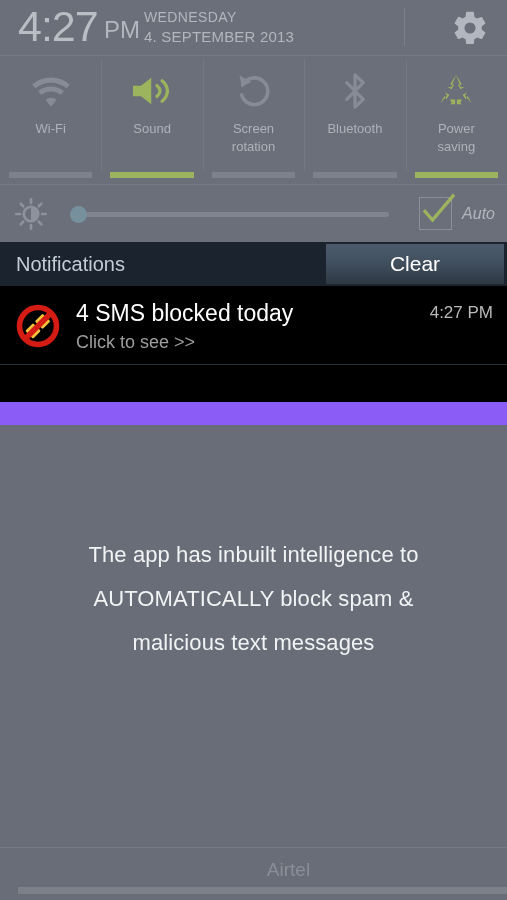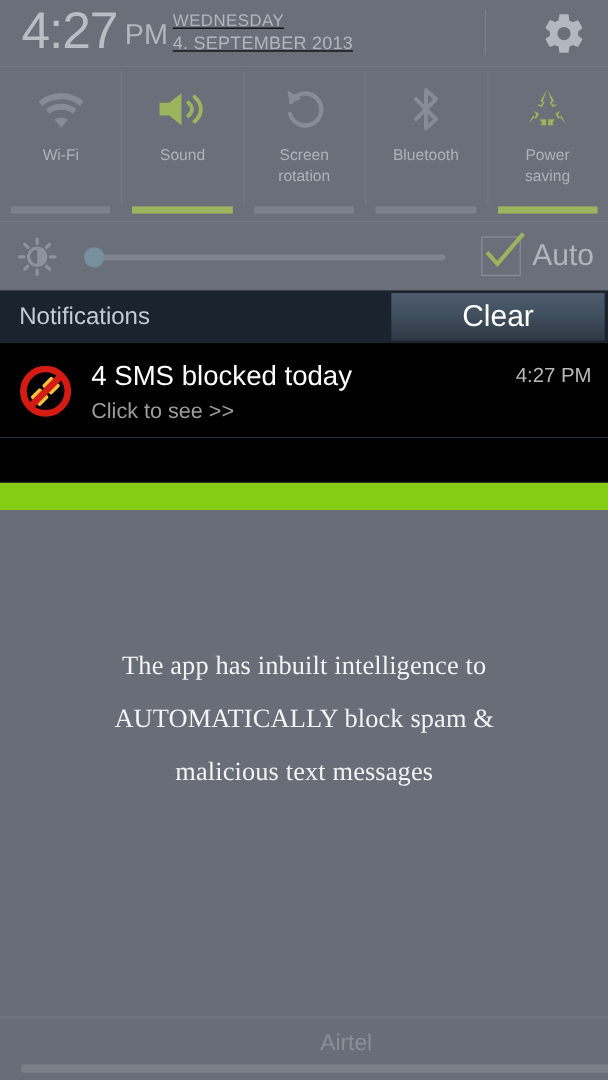--- a/index.html
+++ b/index.html
@@ -9,21 +9,21 @@
   }
   body {
     font-family: "Liberation Sans", sans-serif;
     -webkit-font-smoothing: antialiased;
   }
   #screen {
     position: relative;
     width: 507px;
     height: 900px;
     overflow: hidden;
-    background: #84cc16;
+    background: #8b5cf6;
   }
 
   
   .shade {
     position: absolute;
     top: 0; left: 0;
     width: 507px;
     background: #6a6f79;
   }
 
@@ -48,21 +48,20 @@
     font-size: 24px;
     color: #b2b6be;
     line-height: 30px;
     text-align: right;
   }
   .date-block {
     position: absolute;
     left: 144px;
     top: 8px;
     line-height: 19px;
-    text-decoration: underline;
   }
   .date-day {
     font-size: 14px;
     color: #b2b6be;
     letter-spacing: 0.4px;
     display: block;
   }
   .date-full {
     font-size: 15px;
     color: #b2b6be;
@@ -169,22 +168,23 @@
     align-items: center;
     padding-right: 12px;
   }
   .checkbox {
     position: relative;
     width: 31px; height: 31px;
     border: 1px solid #8b9098;
     margin-right: 10px;
   }
   .auto-label {
-    font-size: 25px;
+    font-size: 16px;
     color: #b1b5bd;
+    font-style: italic;
   }
 
   
   .notif-header {
     position: relative;
     height: 44px;
     background: #1b242e;
     display: flex;
     align-items: center;
   }
@@ -194,21 +194,21 @@
     padding-left: 16px;
     flex: 1 1 auto;
   }
   .clear-btn {
     width: 178px;
     height: 40px;
     margin-right: 2px;
     border: 1px solid #1c242d;
     background: linear-gradient(to bottom, #4d5b6c 0%, #41505f 45%, #2e3843 100%);
     color: #ffffff;
-    font-size: 25px;
+    font-size: 21px;
     display: flex;
     align-items: center;
     justify-content: center;
   }
   .notif-list {
     background: #000000;
   }
   .notif-item {
     position: relative;
     height: 78px;
@@ -264,21 +264,20 @@
     top: 108px;
     width: 507px;
     text-align: center;
   }
   .promo-line {
     display: block;
     font-size: 22px;
     color: #f2f3f5;
     line-height: 44px;
     letter-spacing: 0.1px;
-    font-family: Liberation Serif, serif;
   }
 
   
   .bottom-bar {
     position: absolute;
     left: 0;
     bottom: 0;
     width: 507px;
     height: 52px;
     background: #686d77;

